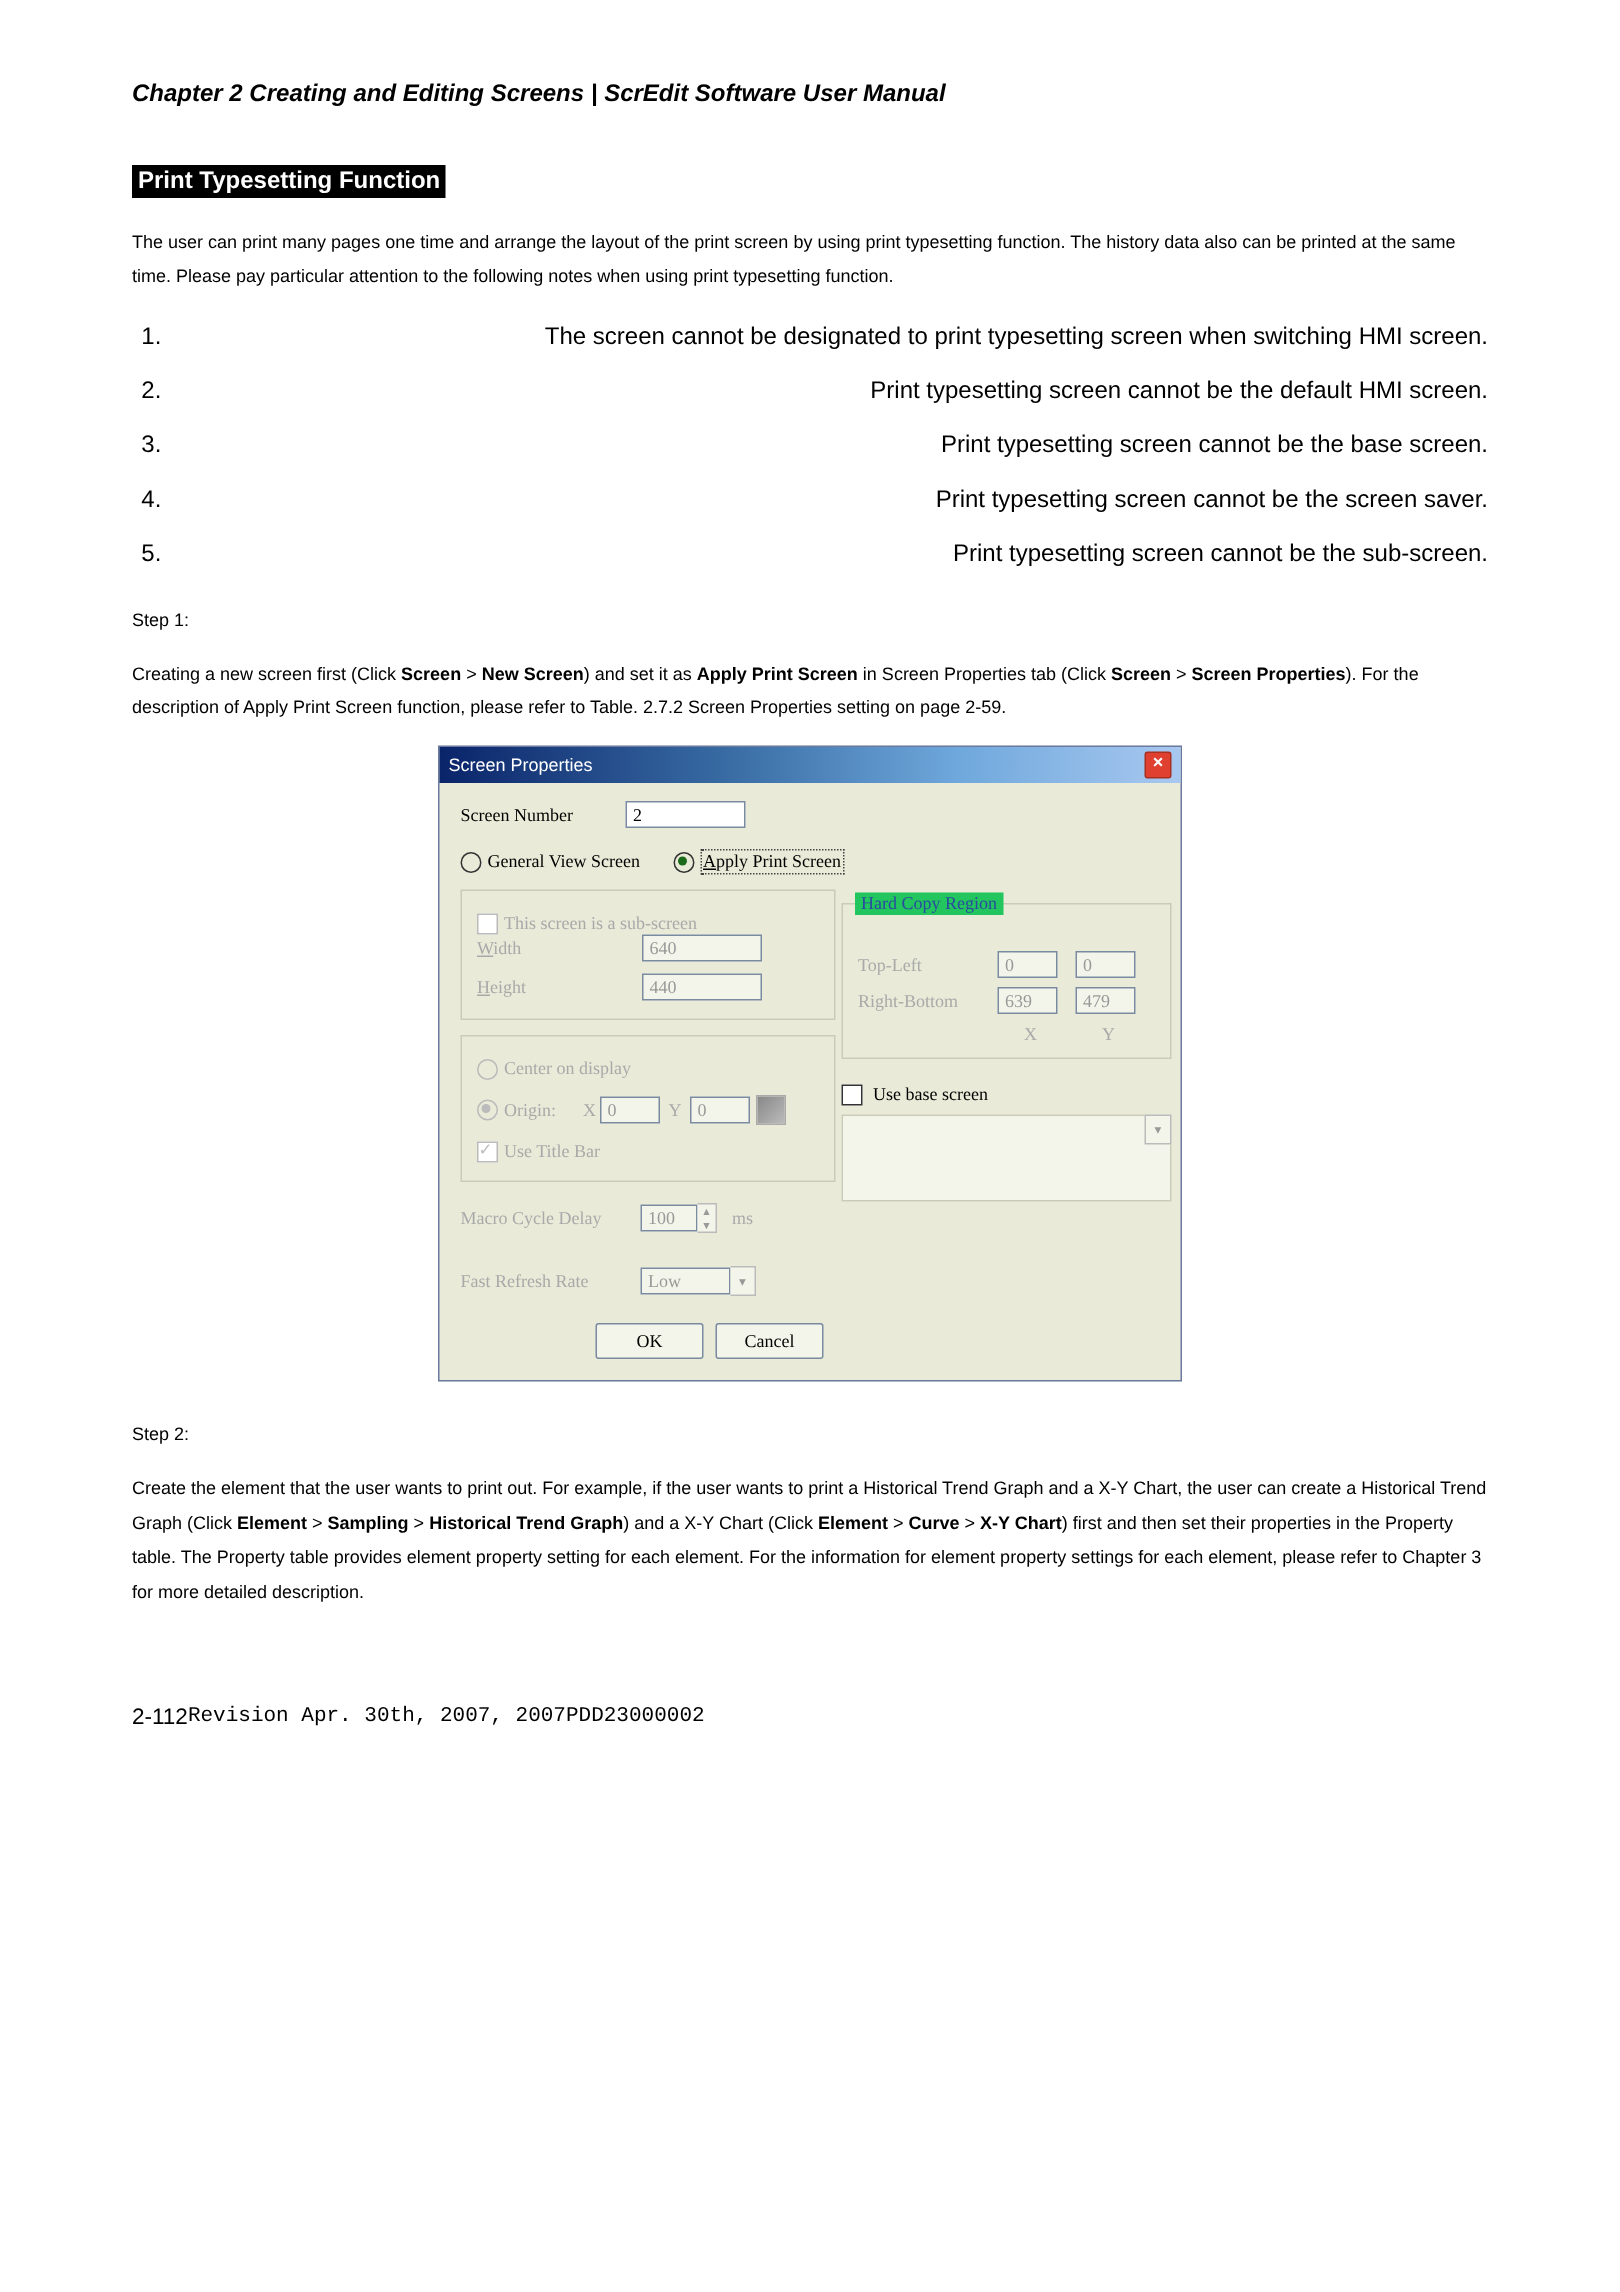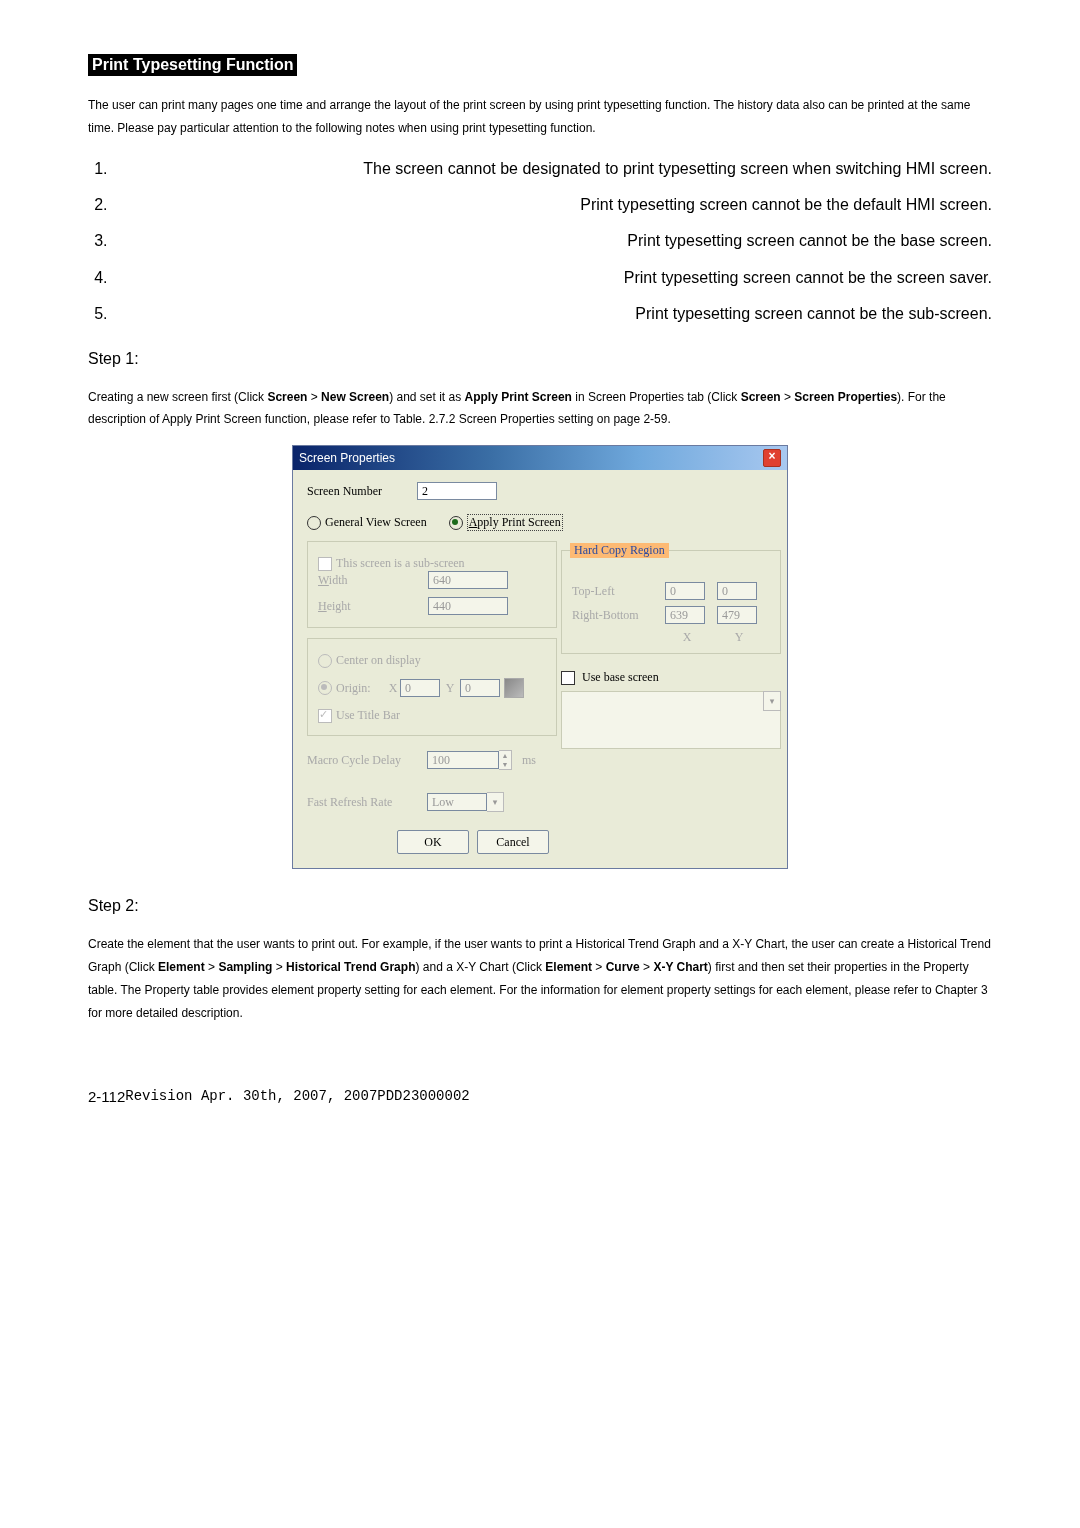--- a/index.html
+++ b/index.html
@@ -45,21 +45,21 @@
     margin-bottom: 6px;
     text-align: right;
   }
   .subsection {
     font-weight: bold;
     text-decoration: underline;
     font-size: 16px;
     margin: 18px 0 22px 0;
   }
   .step-label {
-    font-size: 16px;
+    font-size: 12px;
     margin-bottom: 18px;
   }
   .mixed p { margin: 0; }
   .footer {
     margin-top: 64px;
     font-size: 15px;
     display: flex;
     justify-content: flex-start;
   }
   .footer .rev { font-size: 14px; font-family: Liberation Mono, monospace; }
@@ -150,21 +150,21 @@
   .left-col { width: 250px; }
   .right-col {
     position: absolute;
     left: 268px;
     top: 70px;
     width: 220px;
   }
   .legend {
     position: absolute;
     top: -8px; left: 8px;
-    background: #fdba74;
+    background: #22c55e;
     padding: 0 4px;
     color: #2a4aa0;
     font-size: 12px;
   }
   .btn {
     min-width: 70px;
     height: 22px;
     border: 1px solid #7a8aa0;
     background: #f4f5ea;
     font-size: 12px;
@@ -222,20 +222,21 @@
   .base-area .dropdown-arrow {
     position: absolute; right: -1px; top: -1px;
     border: 1px solid #bbb;
   }
   .underline-accel { text-decoration: underline; }
 </style>
 </head>
 <body>
 
 <div class="page">
+  <div class="chapter-header">Chapter 2  Creating and Editing Screens |  ScrEdit Software User Manual</div>
 
   <div><span class="section-title">Print Typesetting Function</span></div>
 
   <div class="body-text">The user can print many pages one time and arrange the layout of the print screen by using print typesetting function. The history data also can be printed at the same time. Please pay particular attention to the following notes when using print typesetting function.</div>
 
   <ol class="notes">
     <li>The screen cannot be designated to print typesetting screen when switching HMI screen.</li>
     <li>Print typesetting screen cannot be the default HMI screen.</li>
     <li>Print typesetting screen cannot be the base screen.</li>
     <li>Print typesetting screen cannot be the screen saver.</li>
@@ -302,21 +303,21 @@
             <span class="color-swatch"></span>
           </div>
           <div class="row disabled">
             <span class="checkbox gray checked"></span>
             <span>Use Title Bar</span>
           </div>
         </div>
 
         <div class="row disabled" style="margin-top:14px;">
           <span class="lbl" style="width:120px;">Macro Cycle Delay</span>
-          <span class="input gray" style="width:72px;">100</span>
+          <span class="input gray" style="width:38px;">100</span>
           <span class="spin">
               <span>▲</span>
               <span>▼</span>
             </span>
           <span style="margin-left:10px;">ms</span>
         </div>
 
         <div class="row disabled" style="margin-top:22px;">
           <span class="lbl" style="width:120px;">Fast Refresh Rate</span>
           <span class="input gray" style="width:60px;">Low</span>

